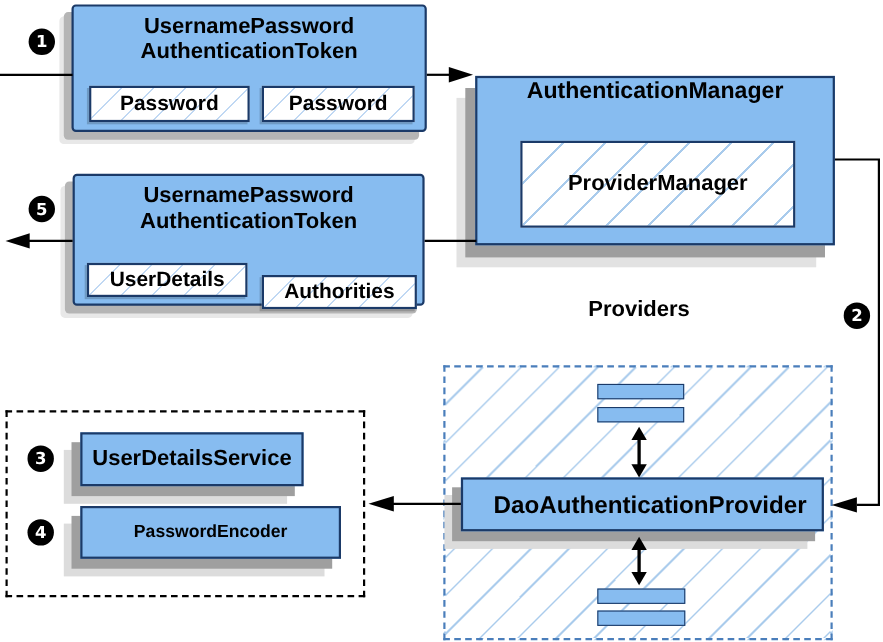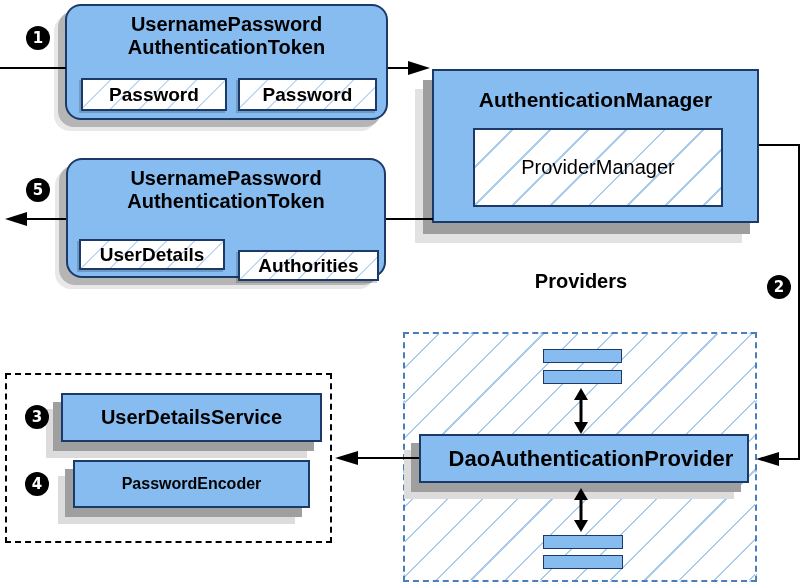--- a/index.html
+++ b/index.html
@@ -6,54 +6,54 @@
   html,body { background:#ffffff; }
   body { font-family:"Liberation Sans", sans-serif; }
   .stage {
     position:relative; width:803px; height:584px; background:#fff; overflow:hidden;
   }
   .wires { position:absolute; left:0; top:0; width:803px; height:584px; z-index:30; pointer-events:none; }
 
   
   .blue { background:#87bcf0; border:2px solid #1b3a68; }
   .token {
-    position:absolute; border-radius:16px; z-index:10;
+    position:absolute; border-radius:4px; z-index:10;
     box-shadow:-7px 7px 0 #b5b5b5, -11px 11px 0 #e8e8e8;
   }
   .sq {
     position:absolute; z-index:10;
     box-shadow:-9px 11px 0 #9e9e9e, -17px 20px 0 #e2e2e2;
   }
   .svc {
     position:absolute; z-index:10;
     box-shadow:-8px 9px 0 #9f9f9f, -15px 16px 0 #dcdcdc;
   }
   .node-title { text-align:center; font-weight:bold; font-size:20px; line-height:23px; color:#000; padding-top:7px; }
-  .big-title  { text-align:center; font-weight:bold; font-size:21px; color:#000; padding-top:17px; }
+  .big-title  { text-align:center; font-weight:bold; font-size:21px; color:#000; }
   .center-label { display:flex; align-items:center; justify-content:center; font-weight:bold; color:#000; height:100%; }
 
   
   .hatch-strong {
     background-color:#fff;
     background-image:repeating-linear-gradient(135deg, transparent 0 25px, #a9cbec 25px 27px);
   }
   .hatch-faint {
     background-color:#fff;
     background-image:repeating-linear-gradient(135deg, transparent 0 19px, rgba(150,190,235,.6) 19px 20.3px);
   }
   .field {
     position:absolute; border:2px solid #1b3a68; z-index:11;
     font-weight:bold; font-size:19px; color:#000; text-align:center;
     box-shadow:-2px 2px 0 rgba(0,0,0,.18);
     display:flex; align-items:center; justify-content:center;
   }
   .inner-box {
     position:absolute; border:2px solid #1b3a68;
     display:flex; align-items:center; justify-content:center;
-    font-weight:normal; font-size:20px; color:#000;
+    font-weight:bold; font-size:20px; color:#000;
   }
 
   
   .providers-box {
     position:absolute; left:403px; top:332px; width:354px; height:250px; z-index:5;
     border:2px dashed #4a7ebb;
     background-color:#fff;
     background-image:repeating-linear-gradient(135deg, transparent 0 23px, #a9cbec 23px 24.6px);
   }
   .bar { position:absolute; width:79px; height:14px; background:#87bcf0; border:1.5px solid #1b3a68; z-index:12; }
@@ -143,21 +143,21 @@
 
   <div class="svc blue" style="left:419px; top:434px; width:330px; height:49px; z-index:12;">
     <div class="center-label" style="font-size:22px;margin-left:14px;">DaoAuthenticationProvider</div>
   </div>
 
   <div class="bar" style="left:543px; top:535px; width:80px;"></div>
   <div class="bar" style="left:543px; top:555px; width:80px;"></div>
 
   <div class="dotted-box"></div>
 
-  <div class="svc blue" style="left:61px; top:393px; width:261px; height:49px;">
+  <div class="svc blue" style="left:73px; top:393px; width:203px; height:49px;">
     <div class="center-label" style="font-size:20px;">UserDetailsService</div>
   </div>
 
   <div class="svc blue" style="left:73px; top:460px; width:237px; height:48px;">
     <div class="center-label" style="font-size:16px;">PasswordEncoder</div>
   </div>
 
 </div>
 
 </body></html>

